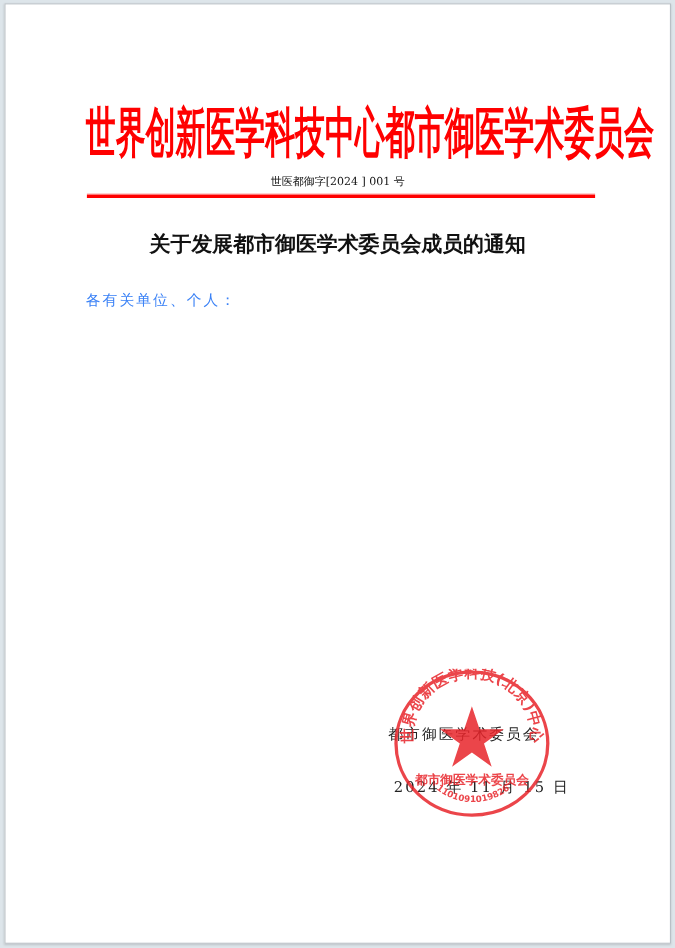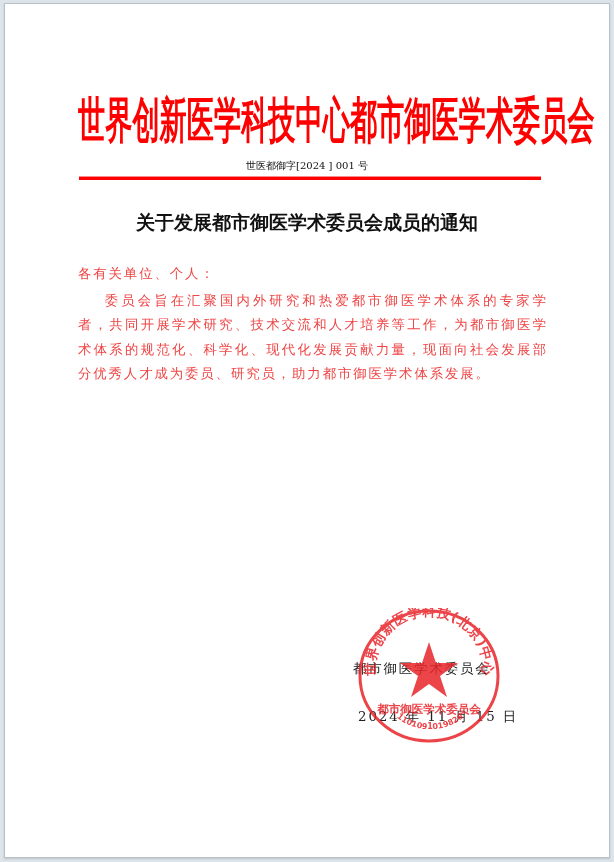--- a/index.html
+++ b/index.html
@@ -23,21 +23,21 @@
   .doc-number {
     left:0; width:604px; top:155px; text-align:center; font-size:10px; color:#111; line-height:14px;
   }
   .red-line { left:74px; top:173px; width:462px; height:3px; background:#ff0000; }
   .red-line2 { left:74px; top:172px; width:462px; height:1px; background:#ff8a8a; }
   .doc-title {
     left:0; width:604px; top:206px; text-align:center; font-size:19px; font-weight:bold; color:#111; line-height:26px;
     font-family:Liberation Serif, serif;
   }
   .body-text {
-    left:73px; top:258px; width:470px; font-size:13.4px; line-height:24.35px; color:#ef4444;
+    left:73px; top:258px; width:470px; font-size:13.4px; line-height:24.35px; color:#3b82f6;
     letter-spacing:1.9px;
   }
   .body-text p { margin:0; text-align:justify; }
   .body-text p.indent { text-indent:2em; }
   .salutation { margin-bottom:2.5px !important; }
   .sig { font-size:13.4px; color:#222; letter-spacing:1.9px; white-space:nowrap; line-height:20px; }
   .sig1 { left:335px; top:634px; }
   .sig2 { left:348px; top:655px; }
   .sig-date { left:353px; top:703px; }
   .seal { left:352px; top:604px; width:144px; height:136px; }
@@ -51,21 +51,20 @@
 
   <div class="abs doc-number">世医都御字[2024 ] 001 号</div>
 
   <div class="abs red-line2"></div>
   <div class="abs red-line"></div>
 
   <div class="abs doc-title">关于发展都市御医学术委员会成员的通知</div>
 
   <div class="abs body-text">
     <p class="salutation">各有关单位、个人：</p>
-    <p class="indent">委员会旨在汇聚国内外研究和热爱都市御医学术体系的专家学者，共同开展学术研究、技术交流和人才培养等工作，为都市御医学术体系的规范化、科学化、现代化发展贡献力量，现面向社会发展部分优秀人才成为委员、研究员，助力都市御医学术体系发展。</p>
   </div>
 
   <div class="abs sig sig2">都市御医学术委员会</div>
   <div class="abs sig sig-date">2024 年 11 月 15 日</div>
 
   <div class="abs seal">
     <svg width="144" height="136" viewBox="0 0 144 136" style="opacity:0.85">
       <defs>
         <path id="sealTop" d="M 20 74 A 54 52 0 1 1 124 74" fill="none"></path>
         <path id="sealBottom" d="M 34 104 A 50 46 0 0 0 112 104" fill="none"></path>

